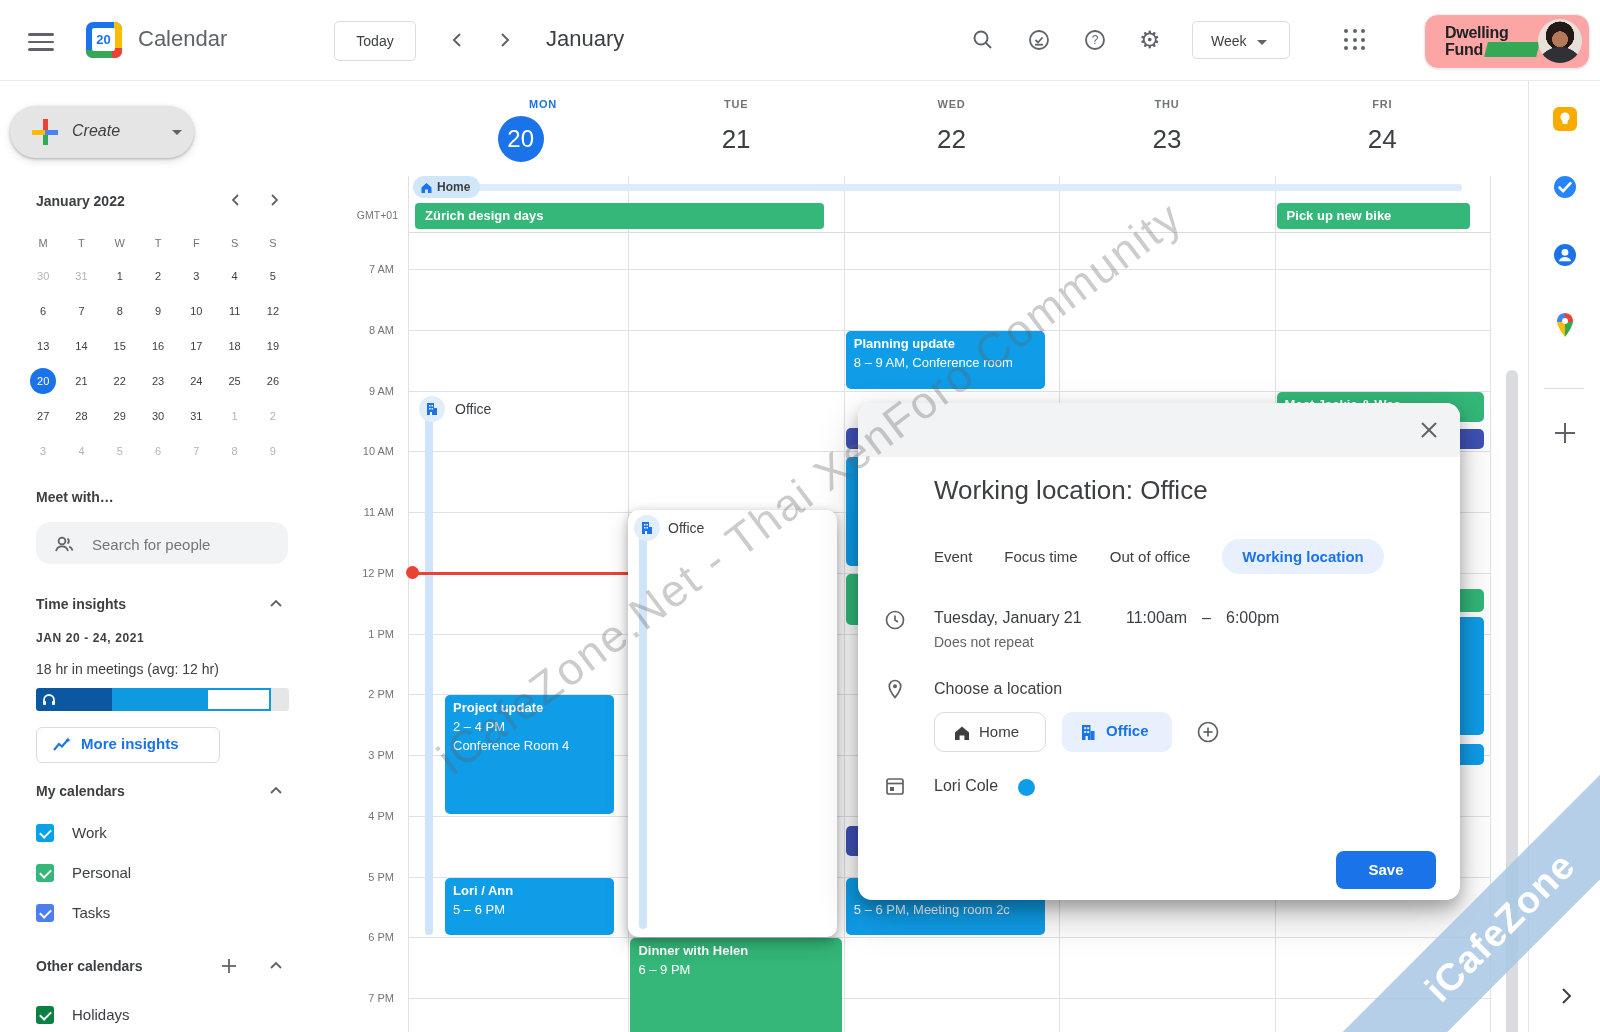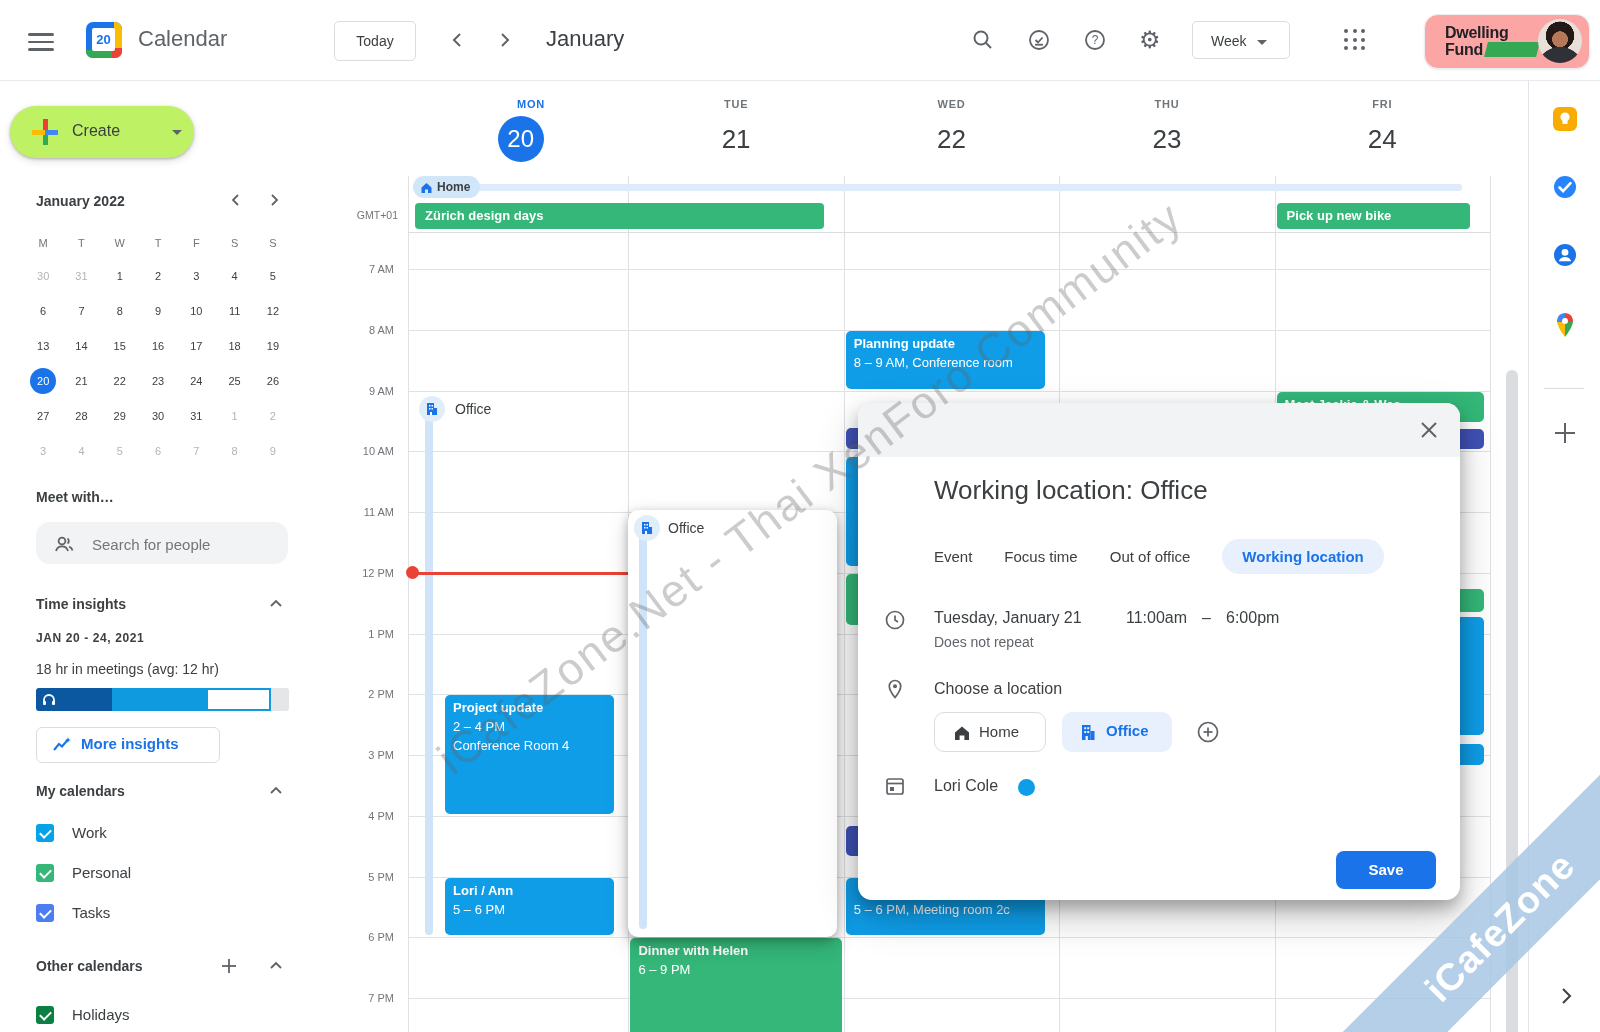--- a/index.html
+++ b/index.html
@@ -31,22 +31,22 @@
         background:#fca5a5;box-shadow:0 1px 2px rgba(0,0,0,.08);}
   #orgTxt{position:absolute;left:20px;top:9px;font-size:16px;font-weight:bold;color:#202124;line-height:17px;letter-spacing:-.3px;}
   #fundShape{display:inline-block;width:52px;height:15px;background:#34a853;transform:skewX(-14deg);margin-left:3px;vertical-align:-2px;}
   #avatar{position:absolute;right:7px;top:4px;width:44px;height:44px;border-radius:50%;
           background:
             radial-gradient(circle at 50% 46%, #b5795a 0 24%, rgba(0,0,0,0) 25%),
             radial-gradient(circle at 50% 118%, #2f3136 0 42%, rgba(0,0,0,0) 43%),
             radial-gradient(circle at 50% 38%, #231a18 0 40%, rgba(0,0,0,0) 41%),
             #e8dfd8;}
   
-  #createBtn{position:absolute;left:10px;top:106px;width:184px;height:52px;background:#bef264;border-radius:26px;
-             box-shadow:0 1px 3px rgba(0,0,0,.25),0 3px 8px rgba(0,0,0,.12);cursor:pointer;}
+  #createBtn{position:absolute;left:10px;top:106px;width:184px;height:52px;background:#e5e5e5;border-radius:26px;
+             box-shadow:0 1px 3px rgba(0,0,0,.25),0 3px 8px rgba(0,0,0,.12);cursor:pointer;font-style:italic;}
   #createLbl{position:absolute;left:62px;top:16px;font-size:16px;color:#3c4043;}
   #createCaret{position:absolute;left:152px;top:24px;}
   #miniTitle{position:absolute;left:36px;top:193px;font-size:14px;font-weight:bold;color:#3c4043;}
   #miniGrid{position:absolute;left:24px;top:228px;width:270px;display:grid;grid-template-columns:repeat(7,38.3px);}
   .mch{height:30px;line-height:30px;text-align:center;font-size:11px;color:#70757a;}
   .mcd{height:35px;display:flex;align-items:center;justify-content:center;font-size:11px;color:#3c4043;cursor:pointer;}
   .mcd span{display:block;width:26px;height:26px;line-height:26px;text-align:center;border-radius:50%;}
   .mcd.mut{color:#b0b4b8;}
   .mcd.sel span{background:#1a73e8;color:#fff;}
   .sectionTitle{position:absolute;font-size:14px;font-weight:bold;color:#3c4043;}
@@ -434,21 +434,21 @@
   </div>
   <div id="otherCalList">
       <div class="calRow" style="top: 1006px;">
         <div class="cbx" style="background: rgb(11, 128, 67);"></div>
         <div class="calLbl">Holidays</div>
       </div>
     </div>
 
   <div id="gmt">GMT+01</div>
   <div id="dayHeads">
-      <div class="dayName sel" style="left: 491px; width: 80px;">MON</div>
+      <div class="dayName sel" style="left: 503px; width: 80px;">MON</div>
       <div class="dayNum sel" style="left: 497.7px; width: 46px; height: 46px;">20</div>
       <div class="dayName" style="left: 696.1px; width: 80px;">TUE</div>
       <div class="dayNum" style="left: 696.1px; width: 80px;">21</div>
       <div class="dayName" style="left: 911.5px; width: 80px;">WED</div>
       <div class="dayNum" style="left: 911.5px; width: 80px;">22</div>
       <div class="dayName" style="left: 1126.9px; width: 80px;">THU</div>
       <div class="dayNum" style="left: 1126.9px; width: 80px;">23</div>
       <div class="dayName" style="left: 1342.3px; width: 80px;">FRI</div>
       <div class="dayNum" style="left: 1342.3px; width: 80px;">24</div>
     </div>

